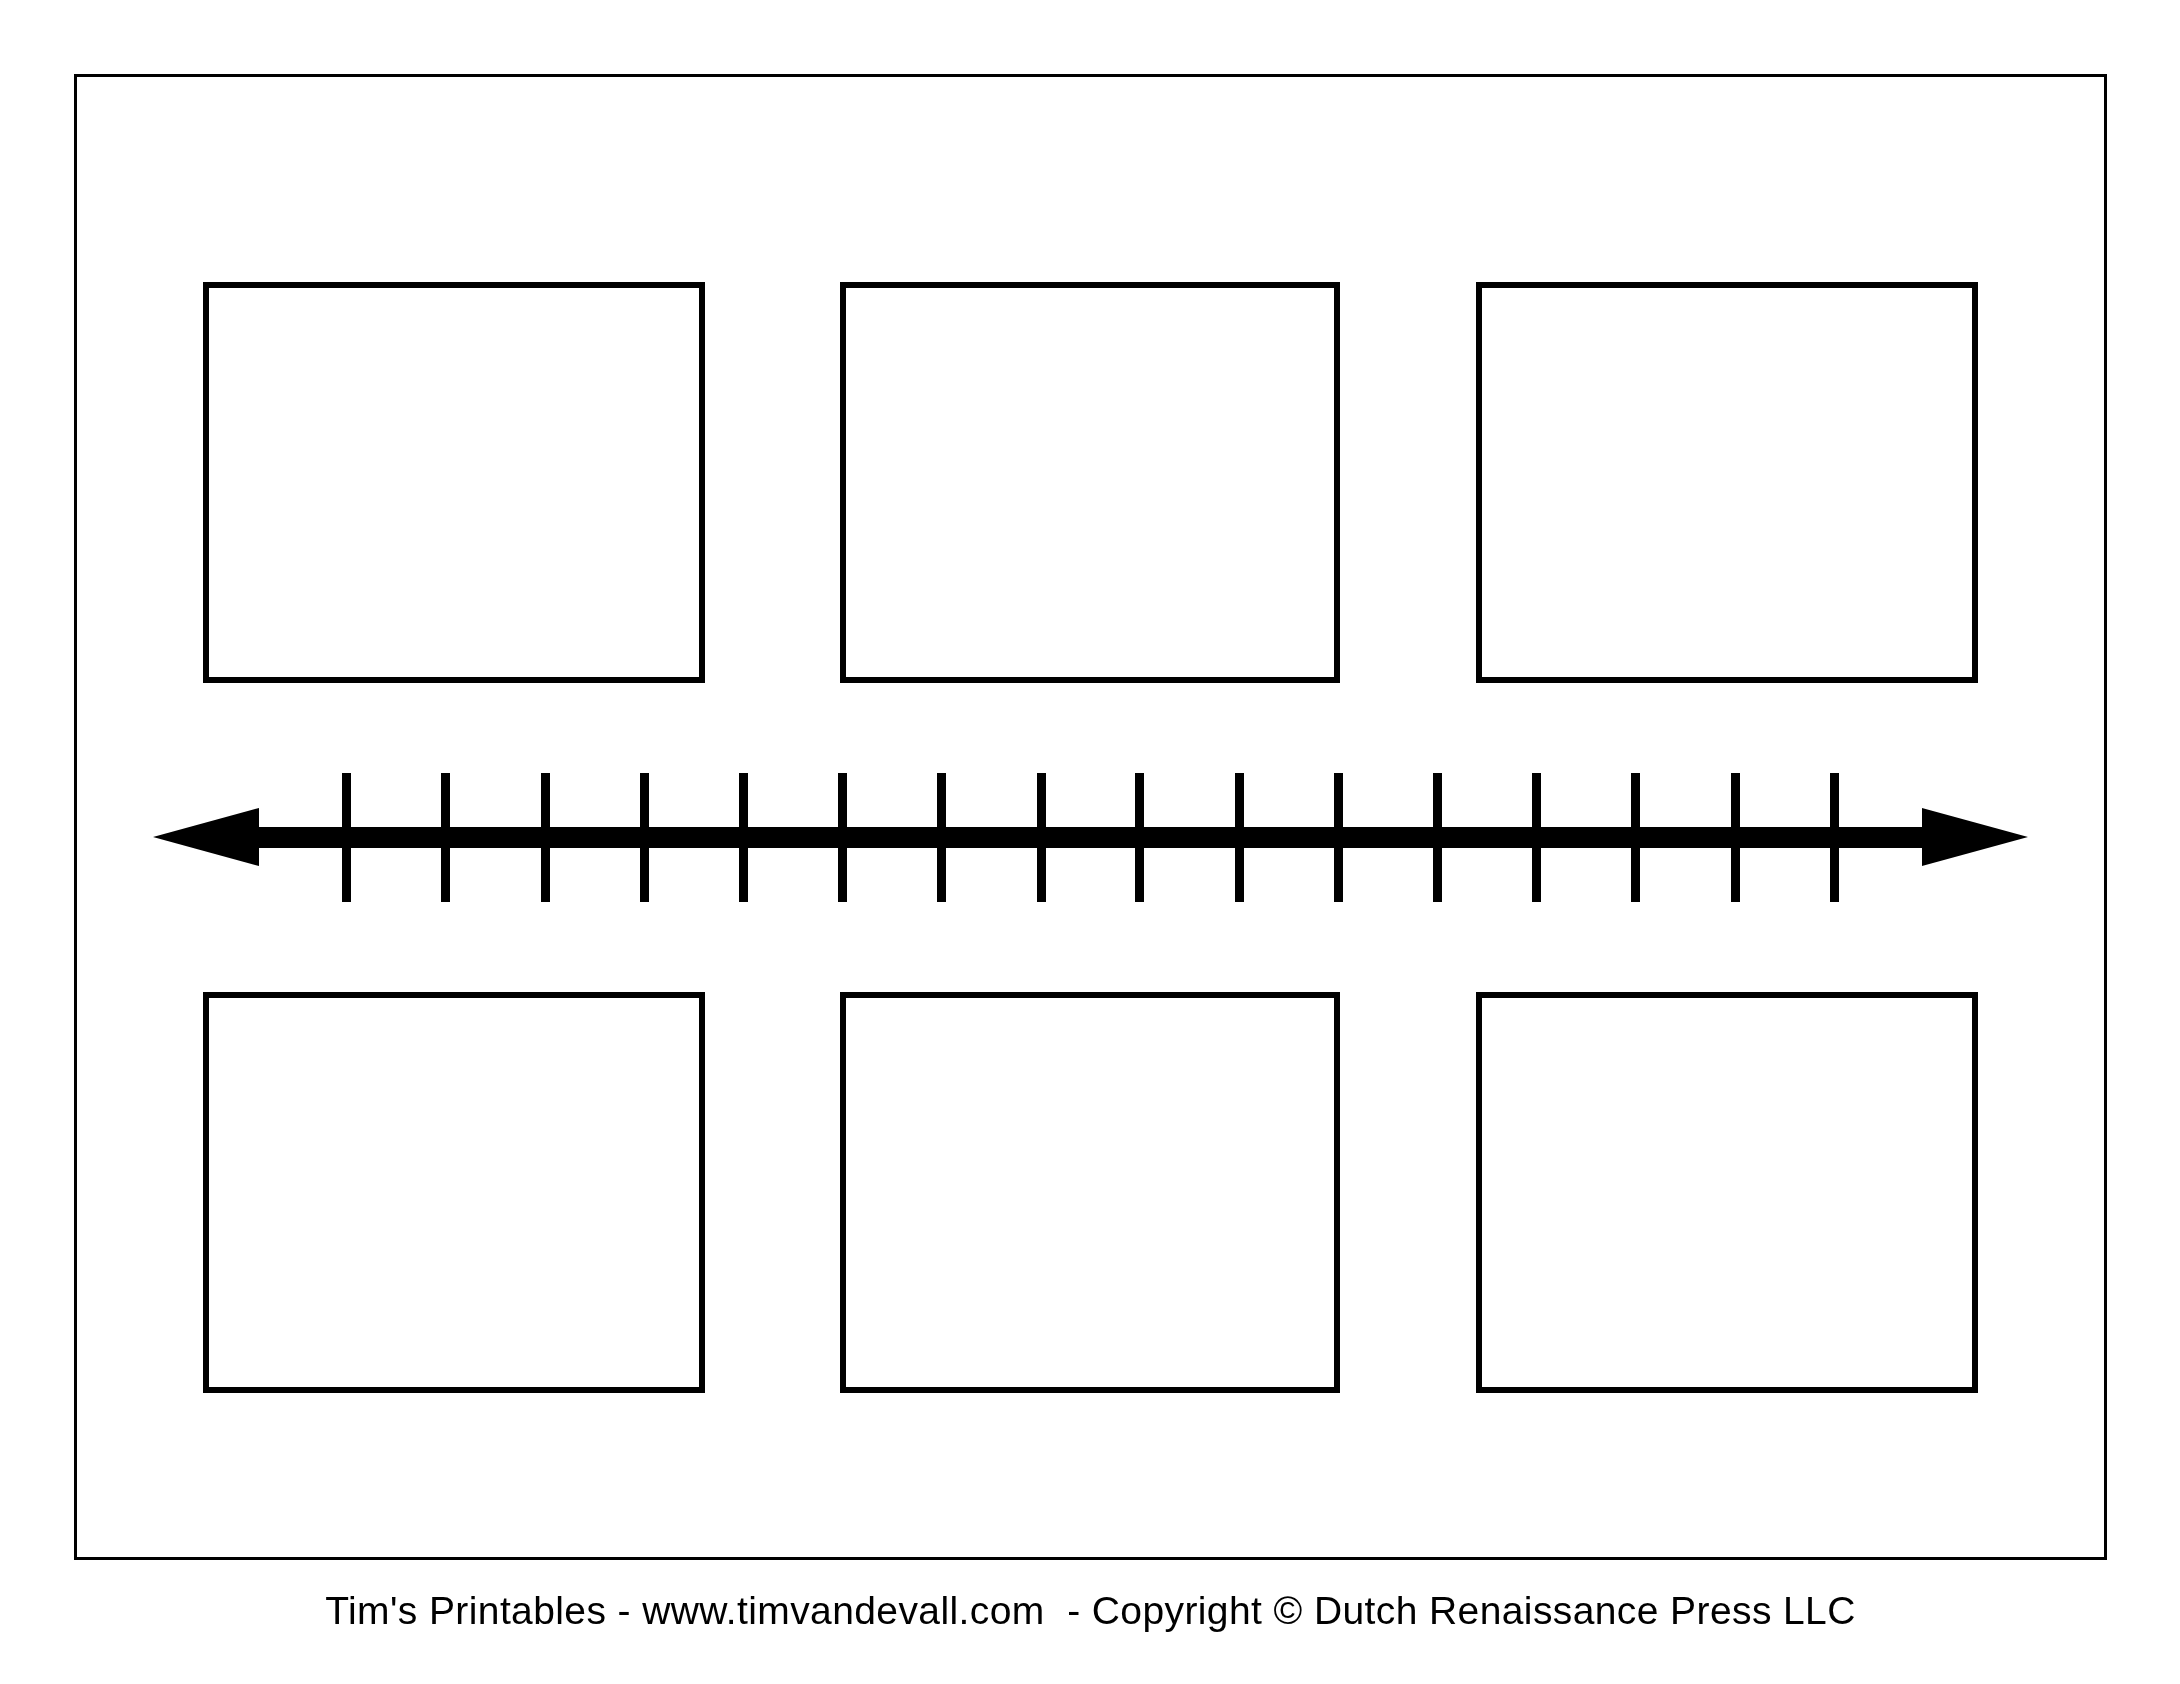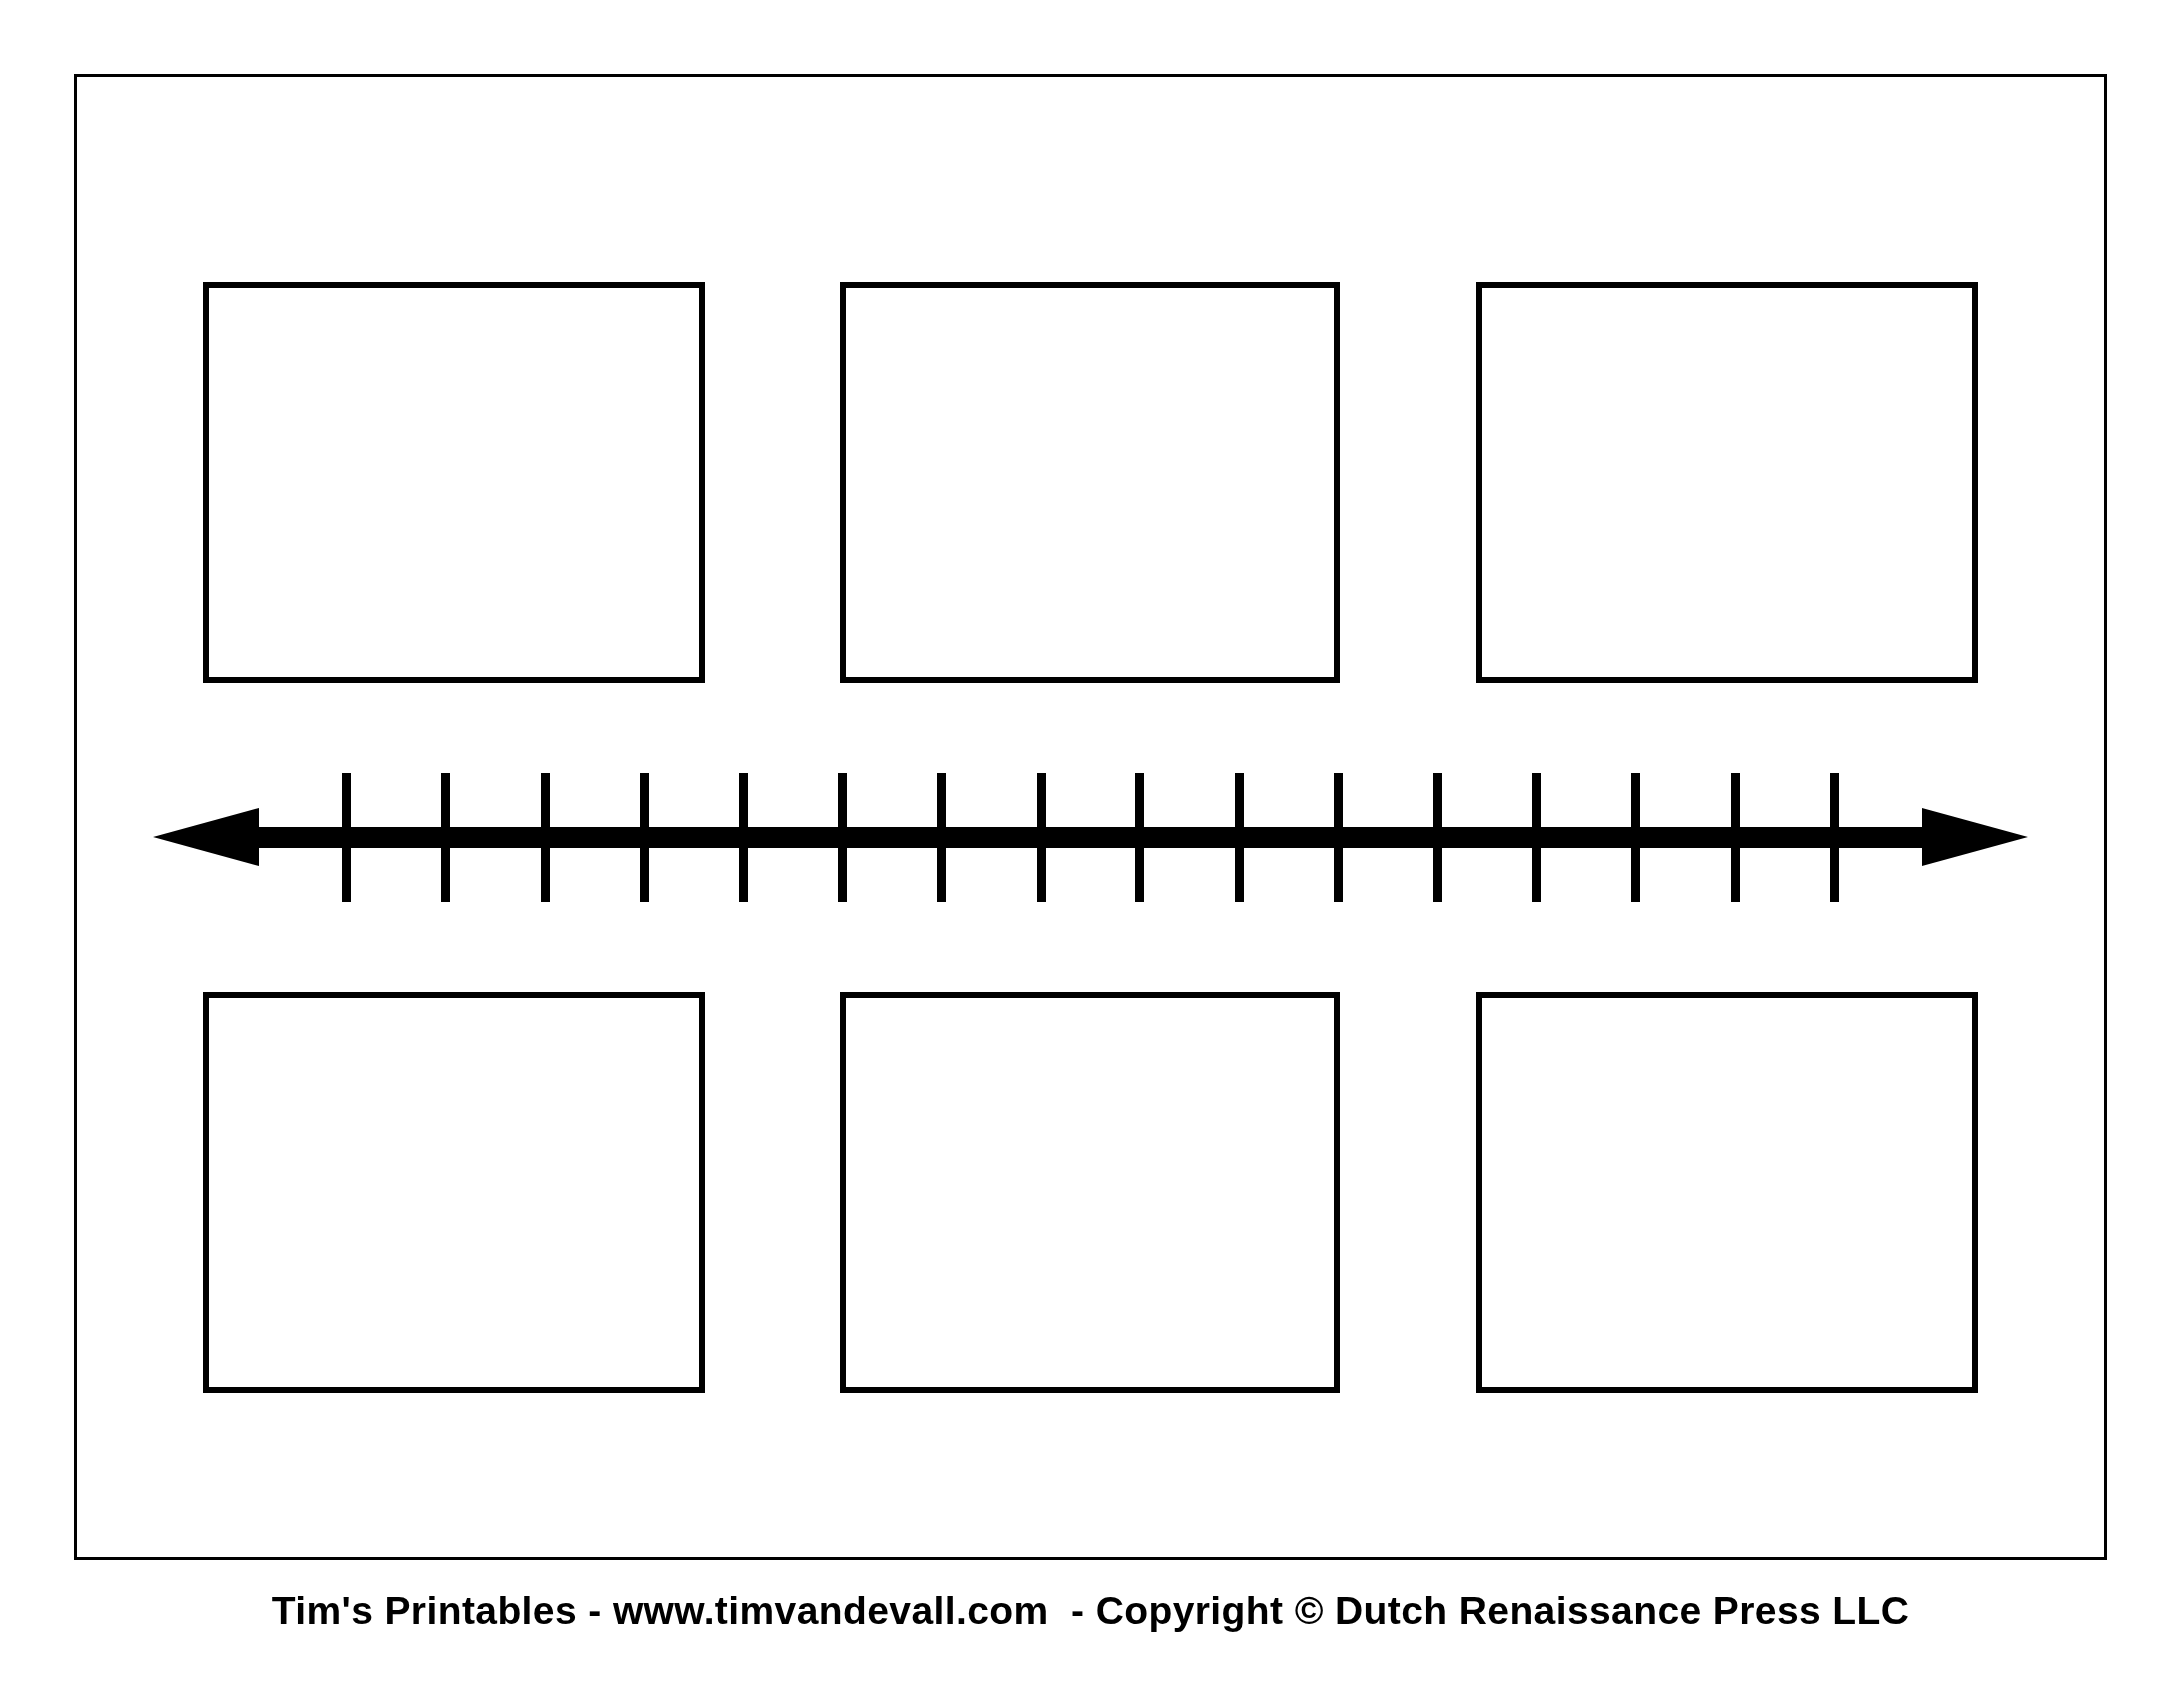--- a/index.html
+++ b/index.html
@@ -45,21 +45,21 @@
     top: 773px;
     width: 8.5px; height: 129px;
     background: var(--ink, #000);
   }
   .footer-credit {
     position: absolute;
     left: 0; top: 1589px;
     width: 100%;
     text-align: center;
     font-size: 39px;
-    font-weight: 700;
+    font-weight: 400;
     letter-spacing: 0.4px;
     color: var(--ink, #000);
     white-space: pre;
   }
 </style>
 </head>
 <body>
 
 <div class="page">
 

